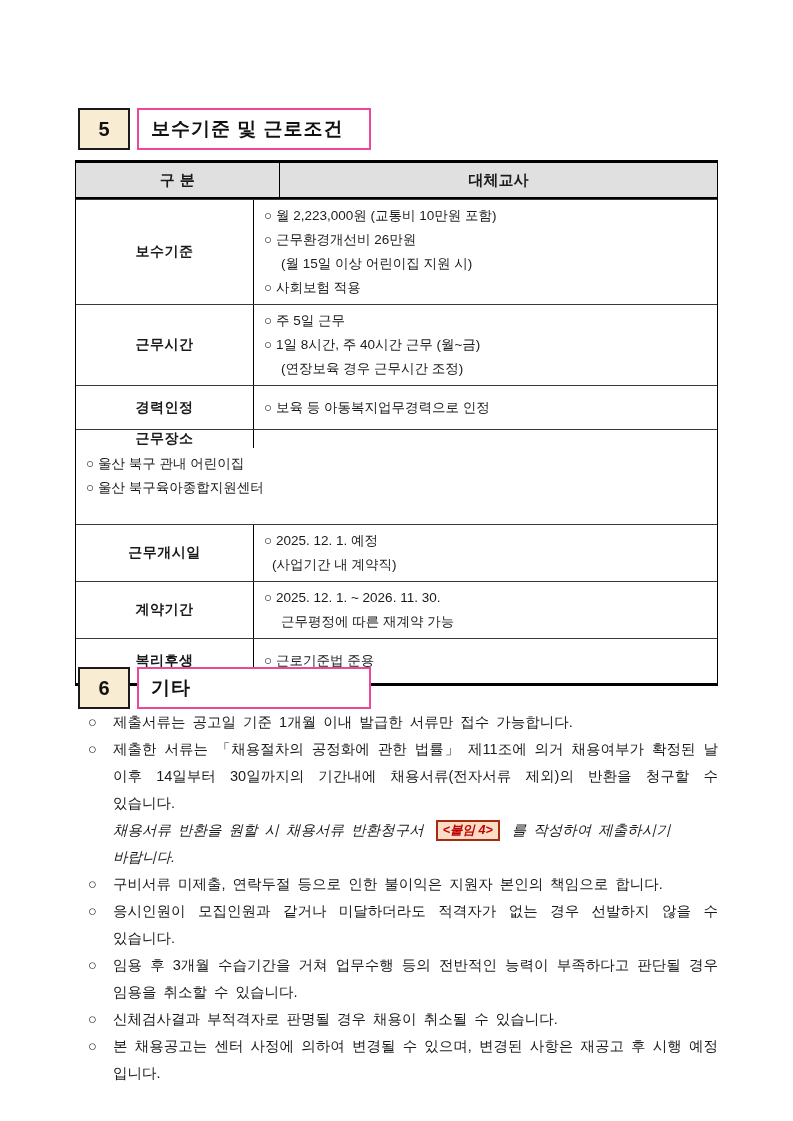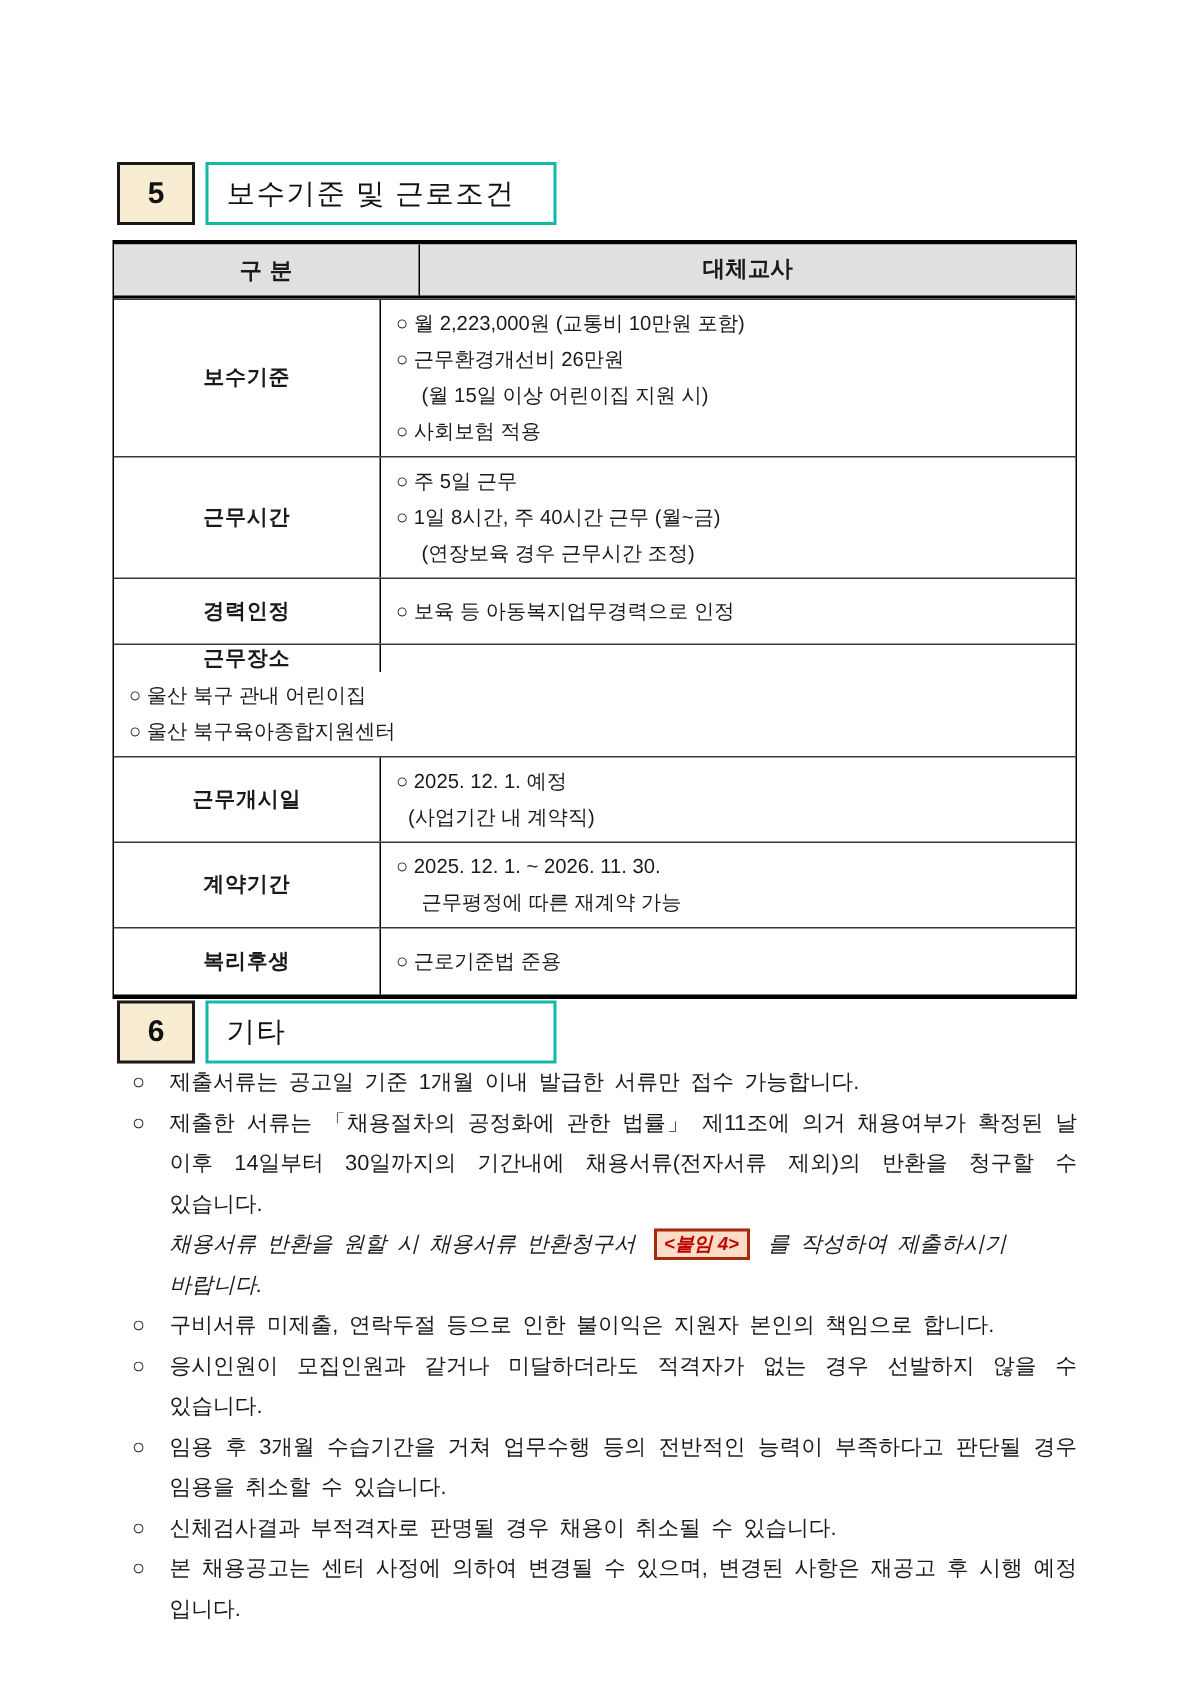--- a/index.html
+++ b/index.html
@@ -20,24 +20,24 @@
   .num-badge {
     width: 48px; height: 38px;
     background: #F8ECD2;
     border: 2px solid #1a1a1a;
     display: flex; align-items: center; justify-content: center;
     font-size: 20px; font-weight: bold; color: #111;
   }
   .title-box {
     width: 218px; height: 38px;
     background: #ffffff;
-    border: 2px solid #14b8a6;
+    border: 2px solid #ec4899;
     display: flex; align-items: center;
     padding-left: 12px;
-    font-size: 19px; font-weight: normal; color: #111;
+    font-size: 19px; font-weight: bold; color: #111;
     letter-spacing: 1px;
   }
 
   
   .ctable {
     position: absolute;
     top: 160px; left: 75px;
     width: 641px;
     border-top: 3px solid #000;
     border-bottom: 3px solid #000;
@@ -62,21 +62,21 @@
   .cell-content {
     flex: 1;
     display: flex; flex-direction: column; justify-content: center;
     padding: 4px 0 4px 10px;
     font-size: 13.5px; line-height: 24px;
   }
   .cline { white-space: nowrap; }
   .cline.indent { padding-left: 17px; }
   .cline.indent-sm { padding-left: 8px; }
   .r0 { min-height: 104px; } .r1 { min-height: 71px; } .r2 { min-height: 43px; }
-  .r3 { min-height: 54px; flex-direction: column; } .r4 { min-height: 56px; } .r5 { min-height: 56px; }
+  .r3 { min-height: 54px; flex-direction: column; } .r4 { min-height: 56px; margin-top: 20px; } .r5 { min-height: 56px; }
   .r6 { min-height: 44px; justify-content: center; }
 
   
   .bullets {
     position: absolute;
     top: 709px; left: 88px;
     width: 630px;
     font-size: 14.5px; line-height: 27px;
   }
   .bullet { display: flex; }

